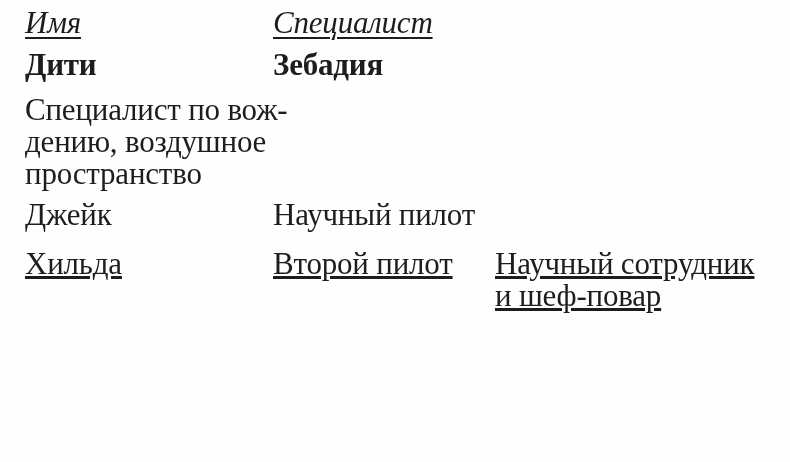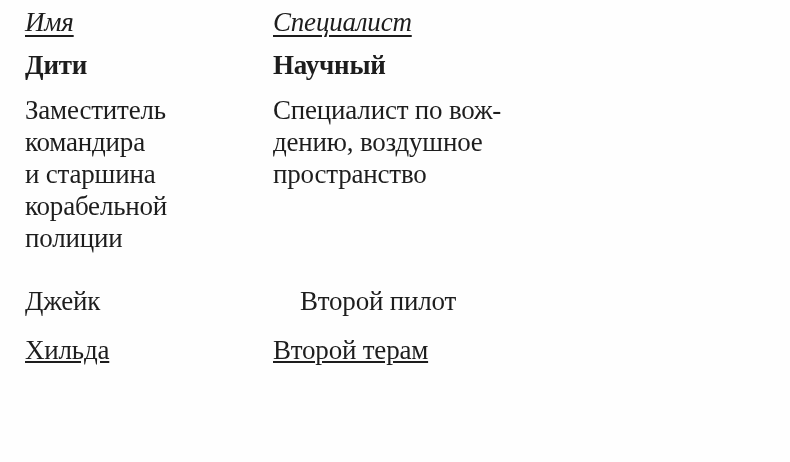--- a/index.html
+++ b/index.html
@@ -19,65 +19,62 @@
     width: 790px;
     height: 462px;
     padding: 4px 0 9px 25px;
   }
   .row {
     display: grid;
     grid-template-columns: 248px 222px auto;
   }
   .cell {
     white-space: pre;
-    font-size: 27px;
+    font-size: 31px;
     line-height: 32px;
     letter-spacing: -0.2px;
   }
   .header-row .cell {
     font-style: italic;
     line-height: 37px;
     text-decoration: underline;
     text-decoration-thickness: 2px;
     text-underline-offset: 4px;
   }
   .row-1 { margin-top: 8px; font-weight: bold; }
   .row-2 { margin-top: 13px; }
-  .row-3 { margin-top: 31px; gap: 27px; }
+  .row-3 { margin-top: 9px; }
   .row-4 { margin-top: 17px; text-decoration: underline; }
 </style>
 </head>
 <body>
 
 <div class="page">
 
   <div class="row header-row">
     <div class="cell">Имя</div>
     <div class="cell">Специалист</div>
   </div>
 
   <div class="row row-1">
     <div class="cell">Дити</div>
-    <div class="cell">Научный</div>
+    <div class="cell">Зебадия</div>
   </div>
 
   <div class="row row-2">
-    <div class="cell">Заместитель
-командира
-и старшина
-корабельной
-полиции</div>
     <div class="cell">Специалист по вож-
 дению, воздушное
 пространство</div>
   </div>
 
   <div class="row row-3">
     <div class="cell">Джейк</div>
-    <div class="cell">Второй пилот</div>
+    <div class="cell">Научный пилот</div>
   </div>
 
   <div class="row row-4">
     <div class="cell">Хильда</div>
-    <div class="cell">Второй терам</div>
+    <div class="cell">Второй пилот</div>
+    <div class="cell">Научный сотрудник
+и шеф-повар</div>
   </div>
 
 </div>
 
 </body></html>

